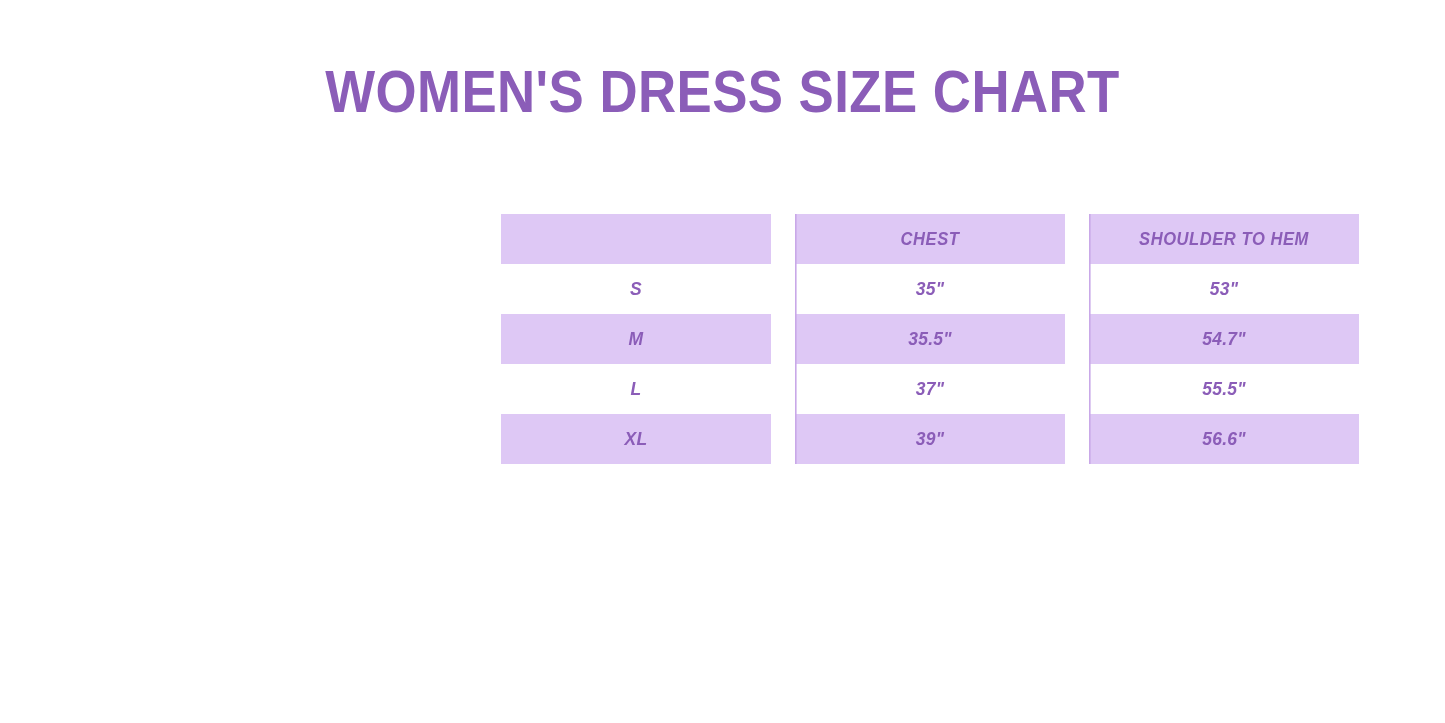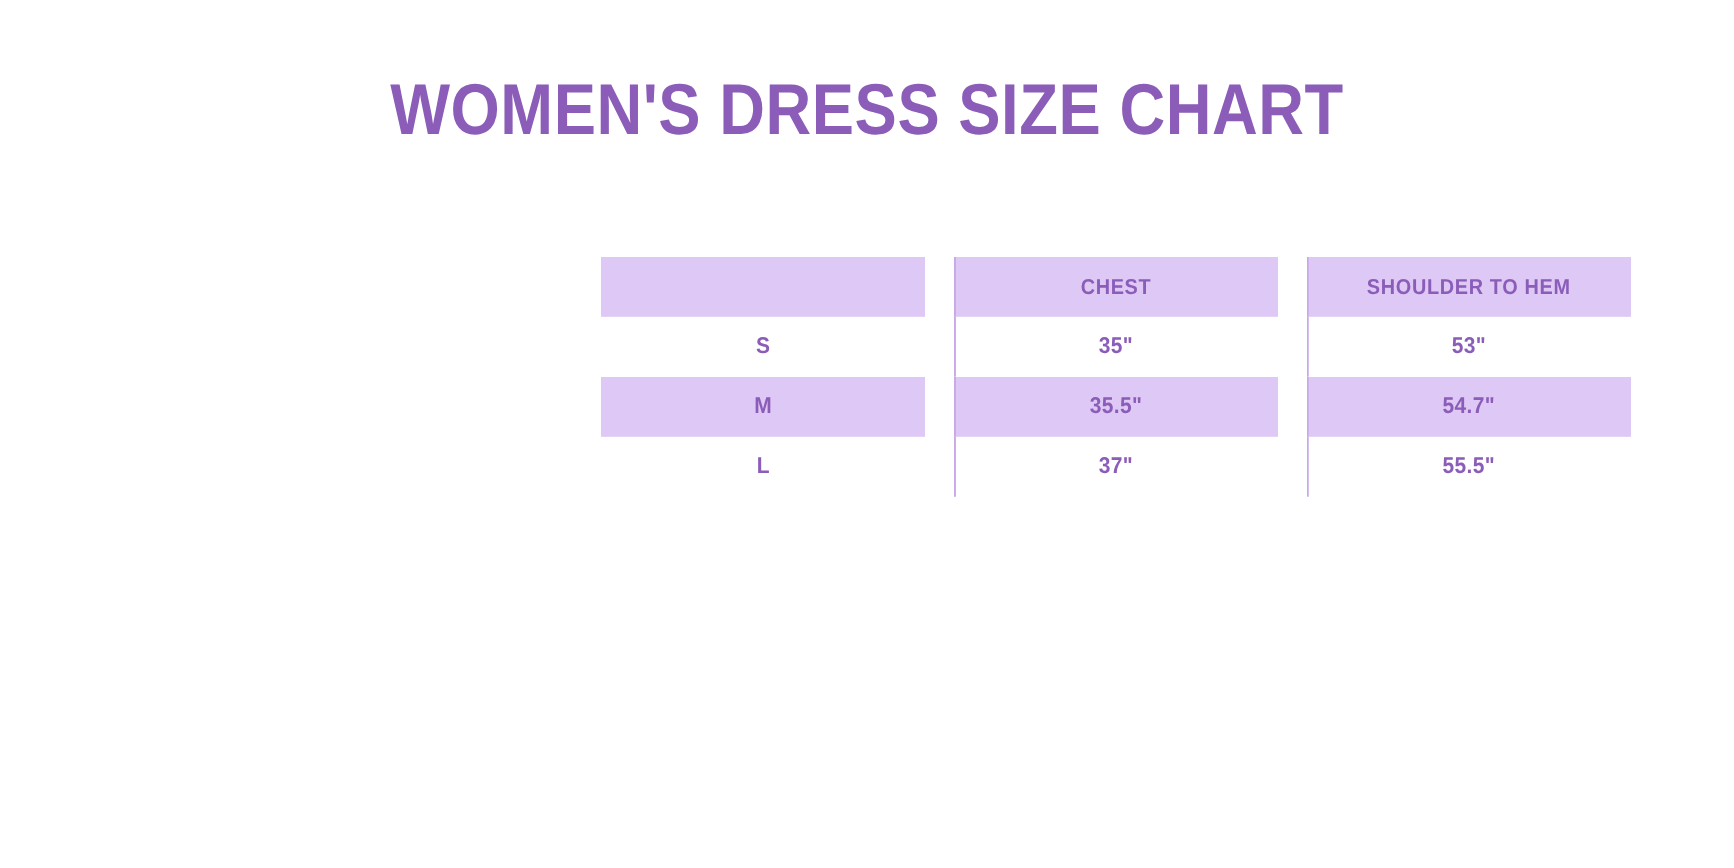--- a/index.html
+++ b/index.html
@@ -41,20 +41,21 @@
   }
 
   
   .size-table {
     position: absolute;
     left: 489px;
     top: 214px;
     width: 882px;
     border-collapse: collapse;
     table-layout: fixed;
+    font-style: italic;
   }
 
   .size-table col.c1 { width: 294px; }
   .size-table col.c2 { width: 294px; }
   .size-table col.c3 { width: 294px; }
 
   .size-table th,
   .size-table td {
     height: 50px;
     padding: 0;
@@ -122,16 +123,21 @@
       <tr class="row-tint">
         <td>M</td>
         <td class="div-left">35.5"</td>
         <td class="div-left">54.7"</td>
       </tr>
       <tr class="row-light">
         <td>L</td>
         <td class="div-left">37"</td>
         <td class="div-left">55.5"</td>
       </tr>
+      <tr class="row-tint">
+        <td>XL</td>
+        <td class="div-left">39"</td>
+        <td class="div-left">56.6"</td>
+      </tr>
     </tbody>
   </table>
 
 </div>
 
 </body></html>

